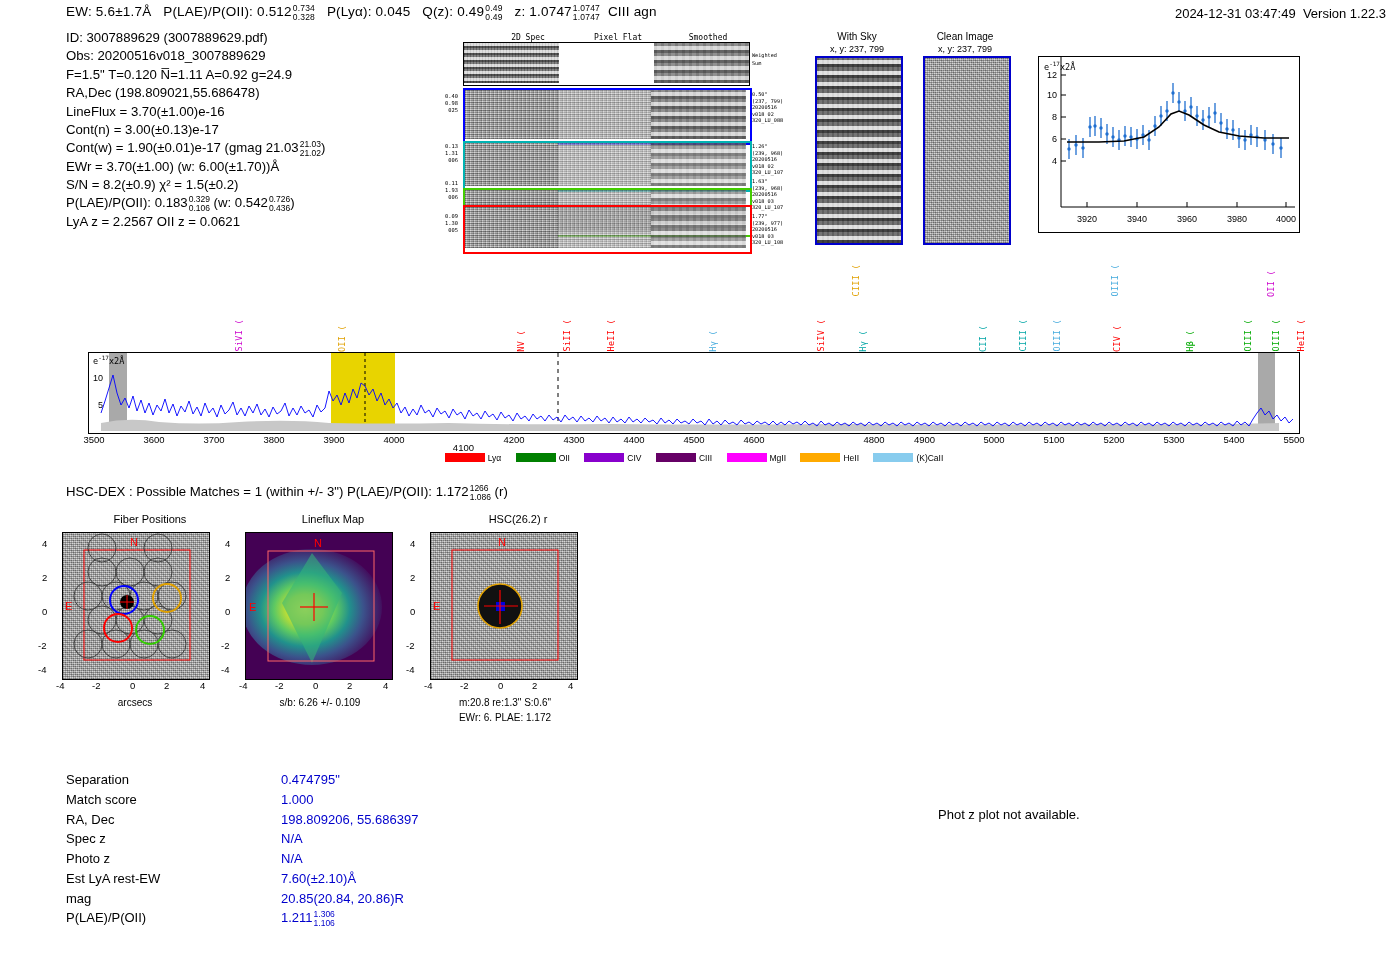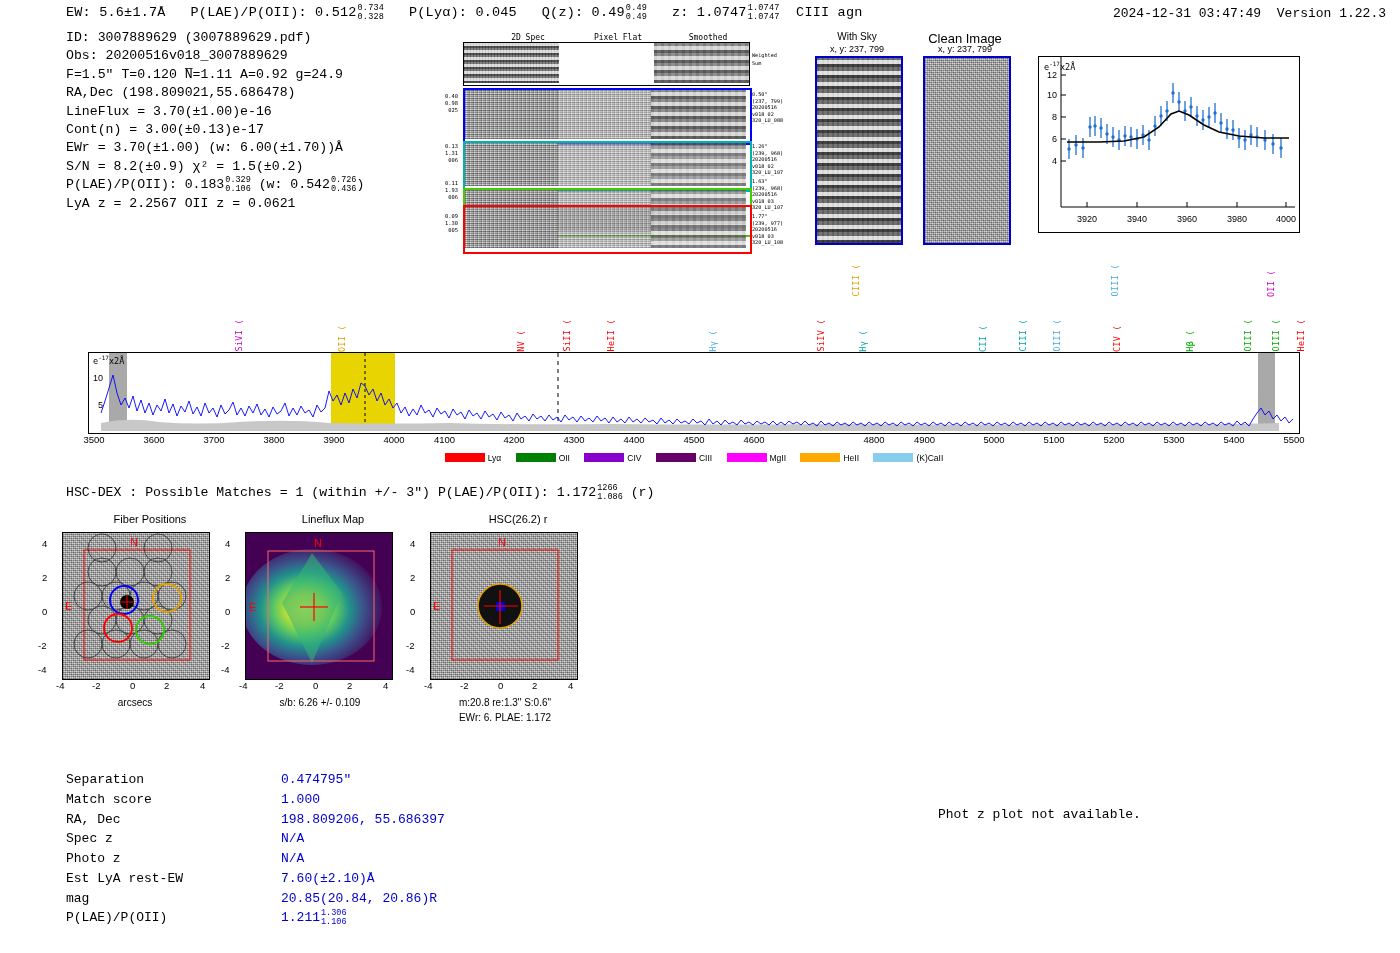--- a/index.html
+++ b/index.html
@@ -1,18 +1,18 @@
 <!DOCTYPE html>
 <html><head>
 <meta charset="utf-8">
 <style>
   html,body{margin:0;padding:0;background:#fff;}
   body{width:1400px;height:953px;position:relative;font-family:"DejaVu Sans Mono",monospace;color:#000;overflow:hidden;}
   .abs{position:absolute;}
-  .mono{font-family:Liberation Mono, monospace;}
+  .mono{font-family:Liberation Sans, sans-serif;}
   .sans{font-family:"Liberation Sans",sans-serif;}
 
   
   #hdr-line{top:4px;left:66px;font-size:13.5px;letter-spacing:0.2px;}
   #hdr-date{top:6px;right:14px;font-size:13px;}
   .frac{display:inline-block;vertical-align:middle;font-size:8.5px;line-height:1.05;text-align:left;margin-left:1px;}
 
   
   #info{top:29px;left:66px;font-size:13.2px;line-height:1.392;}
   #info div{white-space:nowrap;}
@@ -93,20 +93,21 @@
   <span>Version 1.22.3</span>
 </div>
 
 <div class="abs mono" id="info">
   <div>ID: 3007889629 (3007889629.pdf)</div>
   <div>Obs: 20200516v018_3007889629</div>
   <div>F=1.5"  T=0.120  N̅=1.11  A=0.92  g=24.9</div>
   <div>RA,Dec (198.809021,55.686478)</div>
   <div>LineFlux = 3.70(±1.00)e-16</div>
   <div>Cont(n) = 3.00(±0.13)e-17</div>
+  <div>Cont(w) = 1.90(±0.01)e-17 (gmag 21.03<span class="frac">21.03<br>21.02</span>)</div>
   <div>EWr = 3.70(±1.00) (w: 6.00(±1.70))Å</div>
   <div>S/N = 8.2(±0.9)  χ² = 1.5(±0.2)</div>
   <div>P(LAE)/P(OII): 0.183<span class="frac">0.329<br>0.106</span> (w: 0.542<span class="frac">0.726<br>0.436</span>)</div>
   <div>LyA z = 2.2567  OII z = 0.0621</div>
 </div>
 
 <div class="abs" style="left:463px;top:33px;width:300px;">
   <div class="abs panelttl" style="left:20px;top:0;width:90px;">2D Spec</div>
   <div class="abs panelttl" style="left:110px;top:0;width:90px;">Pixel Flat</div>
   <div class="abs panelttl" style="left:200px;top:0;width:90px;">Smoothed</div>
@@ -148,21 +149,21 @@
   <div class="abs nz1" style="left:93px;top:0;width:93px;height:41px;opacity:.7;"></div>
   <div class="abs nzsm" style="left:186px;top:0;width:95px;height:41px;opacity:.8;"></div>
 </div>
 <div class="abs lefttick" style="left:432px;top:213px;width:26px;">0.09<br>1.30<br>005</div>
 <div class="abs tinytxt" style="left:752px;top:213px;">1.77"<br>(239, 977)<br>20200516<br>v018 03<br>320_LU_108</div>
 
 <div class="abs cutttl" style="left:812px;top:31px;width:90px;font-size:10px;">With Sky</div>
 <div class="abs" style="left:812px;top:44px;width:90px;font-size:9px;text-align:center;font-family:'Liberation Sans',sans-serif;">x, y: 237, 799</div>
 <div class="abs nzsky" style="left:815px;top:56px;width:84px;height:185px;border:2px solid #0000cc;"></div>
 
-<div class="abs cutttl" style="left:920px;top:31px;width:90px;font-size:13px;">Clean Image</div>
+<div class="abs cutttl" style="left:920px;top:31px;width:90px;font-size:10px;">Clean Image</div>
 <div class="abs" style="left:920px;top:44px;width:90px;font-size:9px;text-align:center;font-family:'Liberation Sans',sans-serif;">x, y: 237, 799</div>
 <div class="abs nzclean" style="left:923px;top:56px;width:84px;height:185px;border:2px solid #0000cc;"></div>
 
 <div class="abs" style="left:1038px;top:56px;width:260px;height:175px;border:1px solid #000;background:#fff;">
   <div class="abs" style="left:5px;top:3px;font-size:8.5px;">e<sup style="font-size:6px">-17</sup>x2Å</div>
   <svg width="258" height="173" viewBox="0 0 258 173" style="position:absolute;left:0;top:0;">
 
     <g font-size="9" font-family="Liberation Sans, sans-serif" fill="#000">
       <text x="18" y="107" text-anchor="end">4</text>
       <text x="18" y="85" text-anchor="end">6</text>
@@ -348,21 +349,21 @@
   </svg>
 </div>
 
 <div class="abs" style="left:88px;top:434px;width:1210px;height:16px;">
   <div class="abs axnum" style="left:-14px;top:0;width:40px;text-align:center;">3500</div>
   <div class="abs axnum" style="left:46px;top:0;width:40px;text-align:center;">3600</div>
   <div class="abs axnum" style="left:106px;top:0;width:40px;text-align:center;">3700</div>
   <div class="abs axnum" style="left:166px;top:0;width:40px;text-align:center;">3800</div>
   <div class="abs axnum" style="left:226px;top:0;width:40px;text-align:center;">3900</div>
   <div class="abs axnum" style="left:286px;top:0;width:40px;text-align:center;">4000</div>
-  <div class="abs axnum" style="left:346px;top:0;width:40px;text-align:left;">4100</div>
+  <div class="abs axnum" style="left:346px;top:8px;width:40px;text-align:right;">4100</div>
   <div class="abs axnum" style="left:406px;top:0;width:40px;text-align:center;">4200</div>
   <div class="abs axnum" style="left:466px;top:0;width:40px;text-align:center;">4300</div>
   <div class="abs axnum" style="left:526px;top:0;width:40px;text-align:center;">4400</div>
   <div class="abs axnum" style="left:586px;top:0;width:40px;text-align:center;">4500</div>
   <div class="abs axnum" style="left:646px;top:0;width:40px;text-align:center;">4600</div>
   <div class="abs axnum" style="left:706px;top:16px;width:40px;text-align:right;">4700</div>
   <div class="abs axnum" style="left:766px;top:0;width:40px;text-align:center;">4800</div>
   <div class="abs axnum" style="left:826px;top:0;width:40px;">4900</div>
   <div class="abs axnum" style="left:886px;top:0;width:40px;text-align:center;">5000</div>
   <div class="abs axnum" style="left:946px;top:0;width:40px;text-align:center;">5100</div>

